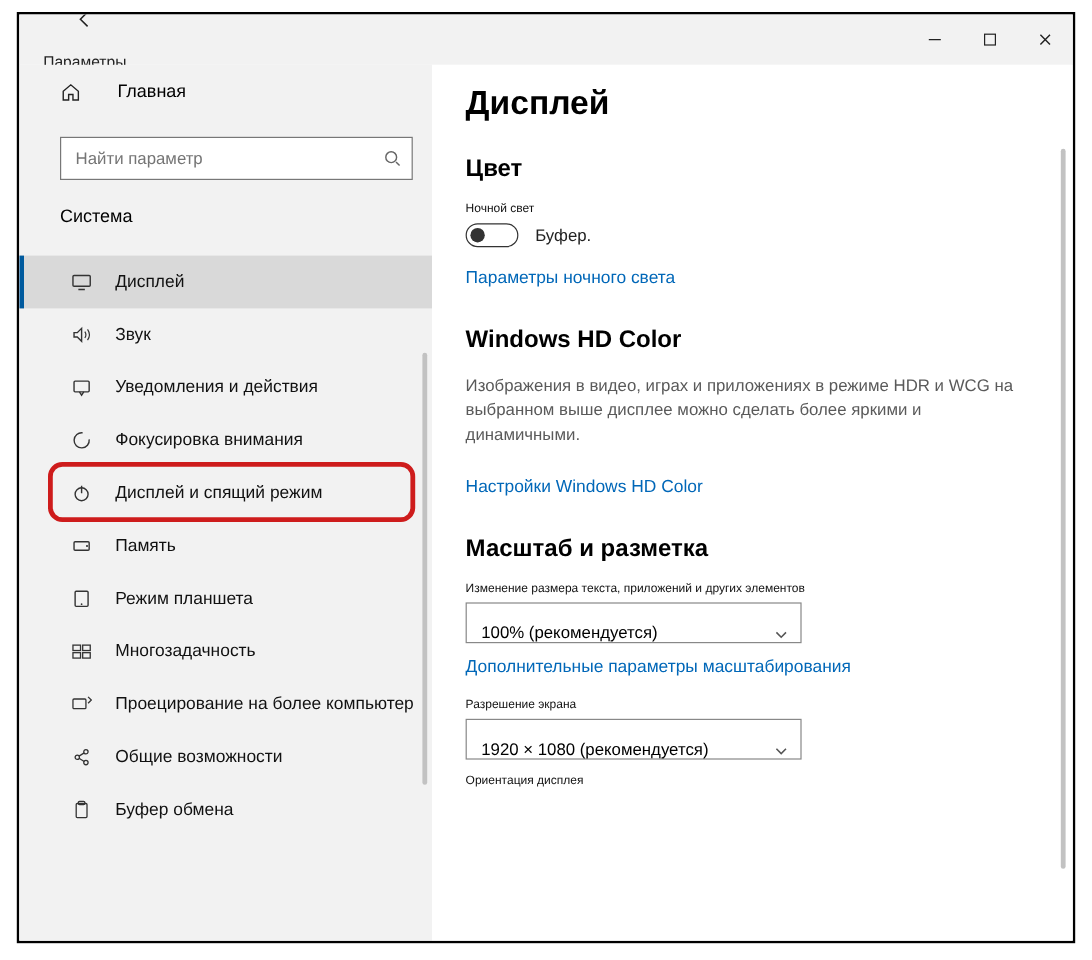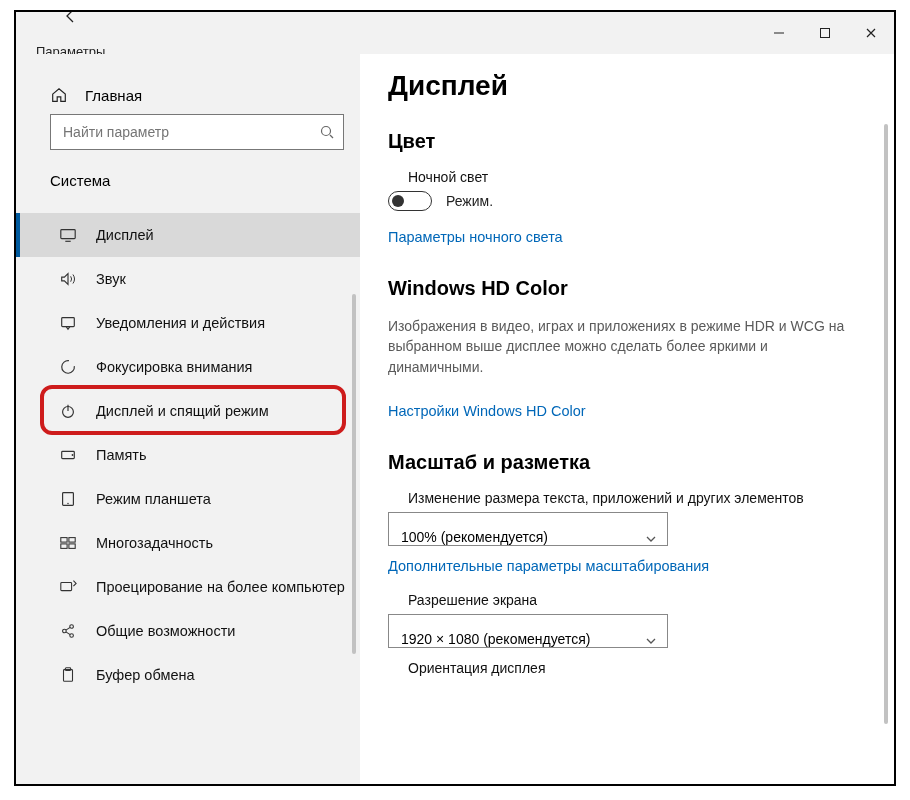--- a/index.html
+++ b/index.html
@@ -59,21 +59,21 @@
   .sidebar{
     width:344px;flex:0 0 344px;
     background:var(--panel-left);
     padding:14px 0 10px 0;
     box-sizing:border-box;
     position:relative;
     overflow:hidden;
   }
   .side-pad{padding:0 16px 0 34px;}
   .home-row{
-    display:flex;align-items:flex-end;gap:17px;
+    display:flex;align-items:flex-start;gap:30px;
     height:36px;margin-bottom:10px;
   }
   .home-row .label{font-size:15px;}
   .search{
     display:flex;align-items:center;
     height:34px;
     border:1px solid #777;
     background:#fff;
     padding:0 8px 0 10px;
     margin-bottom:22px;
@@ -122,21 +122,21 @@
   .main{
     flex:1;min-width:0;
     background:var(--panel-right);
     padding:16px 38px 0 28px;
     box-sizing:border-box;
     position:relative;
     overflow:hidden;
   }
   .main h1{font-weight:600;font-size:28px;margin:0 0 28px 0;}
   .main h2{font-weight:600;font-size:20px;margin:0 0 16px 0;}
-  .field-label{font-size:14px;margin-bottom:6px;color:#111;margin-left:20px;}
+  .field-label{font-size:10px;margin-bottom:6px;color:#111;}
   .toggle-row{display:flex;align-items:center;gap:14px;margin-bottom:18px;}
   .toggle{
     width:44px;height:20px;border:1px solid #333;border-radius:20px;
     display:flex;align-items:center;padding:0 3px;box-sizing:border-box;
     background:#fff;
   }
   .toggle .knob{width:12px;height:12px;border-radius:50%;background:#333;}
   .toggle-state{font-size:14px;color:#222;}
   .link{color:var(--link);font-size:14.5px;display:block;margin-bottom:28px;cursor:default;}
   .desc{color:var(--fg-muted);line-height:1.45;font-size:14px;margin-bottom:26px;max-width:460px;}
@@ -327,21 +327,21 @@
     <main class="main">
       <h1>Дисплей</h1>
 
       <section class="section">
         <h2>Цвет</h2>
         <div class="field-label">Ночной свет</div>
         <div class="toggle-row">
           <div class="toggle">
             <div class="knob"></div>
           </div>
-          <span class="toggle-state">Режим.</span>
+          <span class="toggle-state">Буфер.</span>
         </div>
         <span class="link">Параметры ночного света</span>
       </section>
 
       <section class="section">
         <h2>Windows HD Color</h2>
         <div class="desc">Изображения в видео, играх и приложениях в режиме HDR и WCG на выбранном выше дисплее можно сделать более яркими и динамичными.</div>
         <span class="link">Настройки Windows HD Color</span>
       </section>
 

